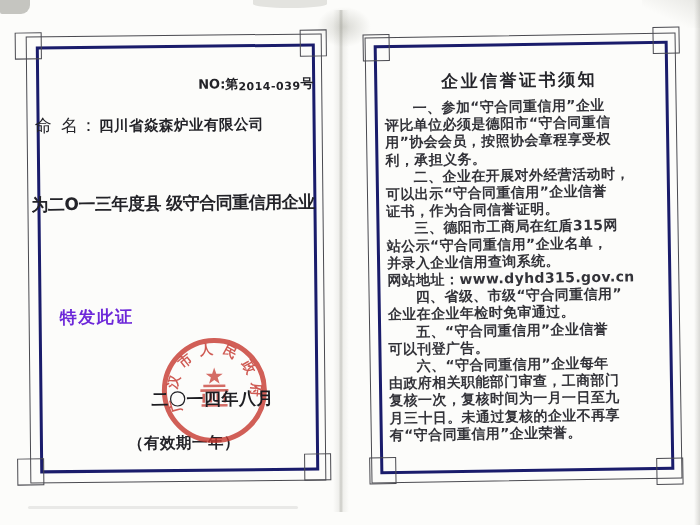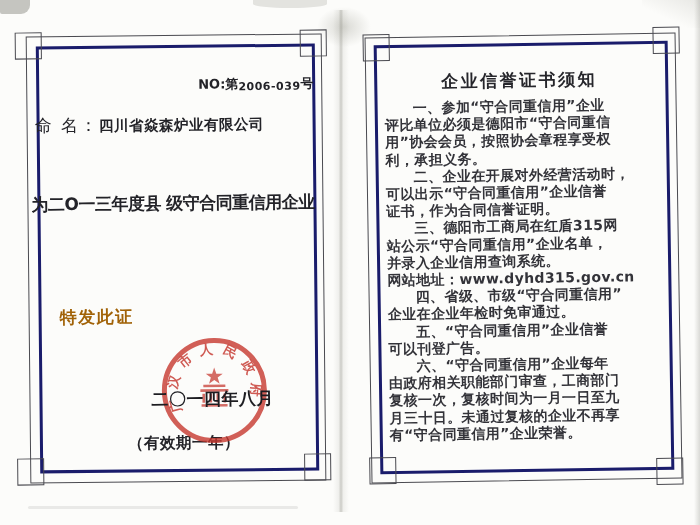--- a/index.html
+++ b/index.html
@@ -31,21 +31,21 @@
   #right-page .sq-bl{left:16px;bottom:14px;}
   #right-page .sq-br{right:14px;bottom:9px;}
 
   
   .serial{position:absolute;left:186px;top:52px;font-weight:bold;font-size:13px;white-space:nowrap;color:#232328;}
   .serial .num{font-size:11px;position:relative;top:2px;letter-spacing:0.5px;}
   .name-line{position:absolute;left:22px;top:89px;white-space:nowrap;color:#232328;}
   .name-line .lbl{font-size:17px;font-weight:normal;letter-spacing:2px;}
   .name-line .val{font-size:14.5px;font-weight:bold;letter-spacing:0.5px;}
   .award-line{position:absolute;left:18px;top:168px;font-size:17px;font-weight:bold;letter-spacing:-0.5px;white-space:nowrap;color:#232328;}
-  .issue-line{position:absolute;left:45px;top:281px;font-size:17px;font-weight:bold;letter-spacing:1.5px;color:#a16207;}
+  .issue-line{position:absolute;left:45px;top:281px;font-size:17px;font-weight:bold;letter-spacing:1.5px;color:#6d28d9;}
   .date-line{position:absolute;left:136px;top:364px;font-size:17px;font-weight:bold;letter-spacing:0.5px;white-space:nowrap;color:#1d1d21;z-index:6;}
   .validity-line{position:absolute;left:112px;top:409px;font-size:15.5px;font-weight:bold;letter-spacing:0.5px;white-space:nowrap;color:#232328;}
   .seal{position:absolute;left:144px;top:312px;width:110px;height:110px;z-index:4;opacity:0.88;}
 
   
   .notice-title{position:absolute;left:0;right:0;top:51px;text-align:center;font-size:17px;font-weight:bold;letter-spacing:2.5px;color:#26262b;}
   .notice-body{position:absolute;left:37px;top:80px;width:272px;color:#333339;}
   .nline{font-size:14px;font-weight:bold;line-height:17.2px;letter-spacing:0.4px;white-space:nowrap;}
   .nline.indent{padding-left:28px;}
 
@@ -72,21 +72,21 @@
 <div class="bottom-streak"></div>
 
 <div id="left-page" class="page">
   <div class="thin-frame"></div>
   <div class="navy-frame"></div>
   <div class="corner-sq sq-tl"></div>
   <div class="corner-sq sq-tr"></div>
   <div class="corner-sq sq-bl"></div>
   <div class="corner-sq sq-br"></div>
 
-  <div class="serial"><span>NO:第</span><span class="num">2006-039</span><span>号</span></div>
+  <div class="serial"><span>NO:第</span><span class="num">2014-039</span><span>号</span></div>
 
   <div class="name-line"><span class="lbl">命 名：</span><span class="val">四川省焱森炉业有限公司</span></div>
 
   <div class="award-line">为二O一三年度县 级守合同重信用企业</div>
 
   <div class="issue-line">特发此证</div>
 
   <svg class="seal" viewBox="0 0 110 110">
     <defs>
       <path id="sealArc" d="M 24.7,76.2 A 37,37 0 1 1 85.3,76.2" fill="none"></path>

